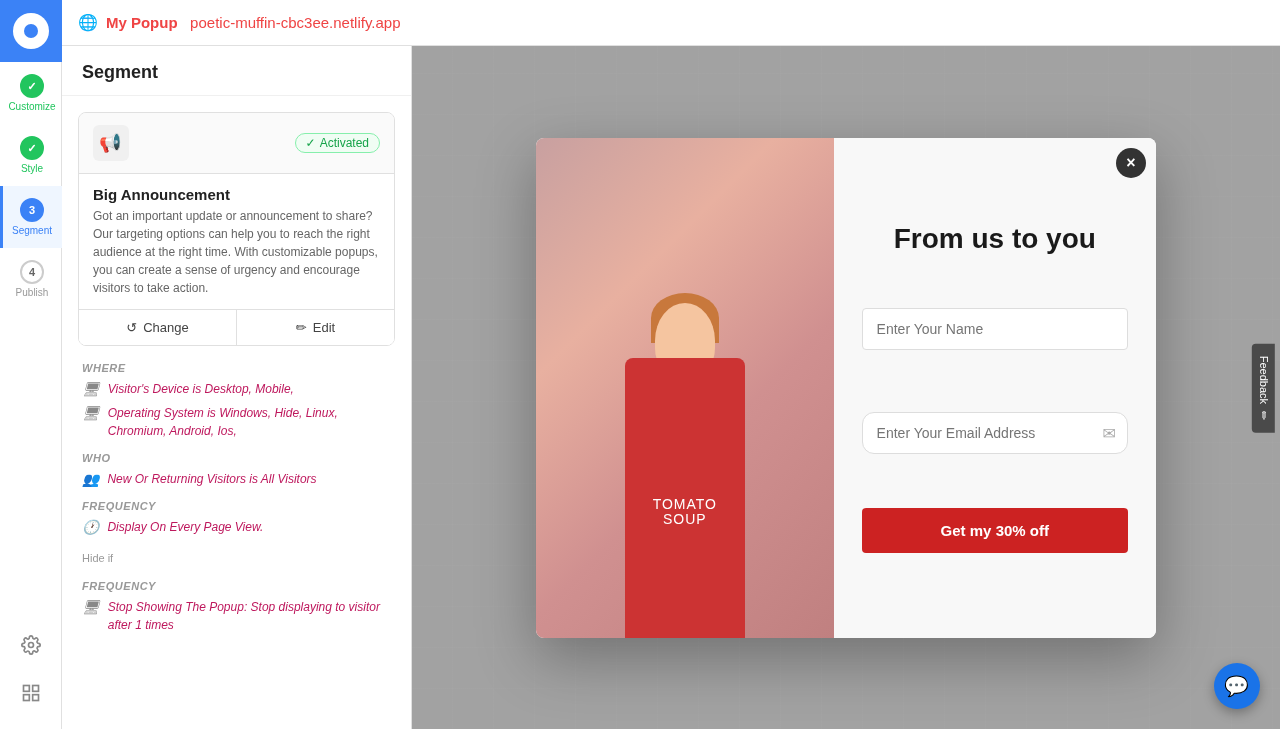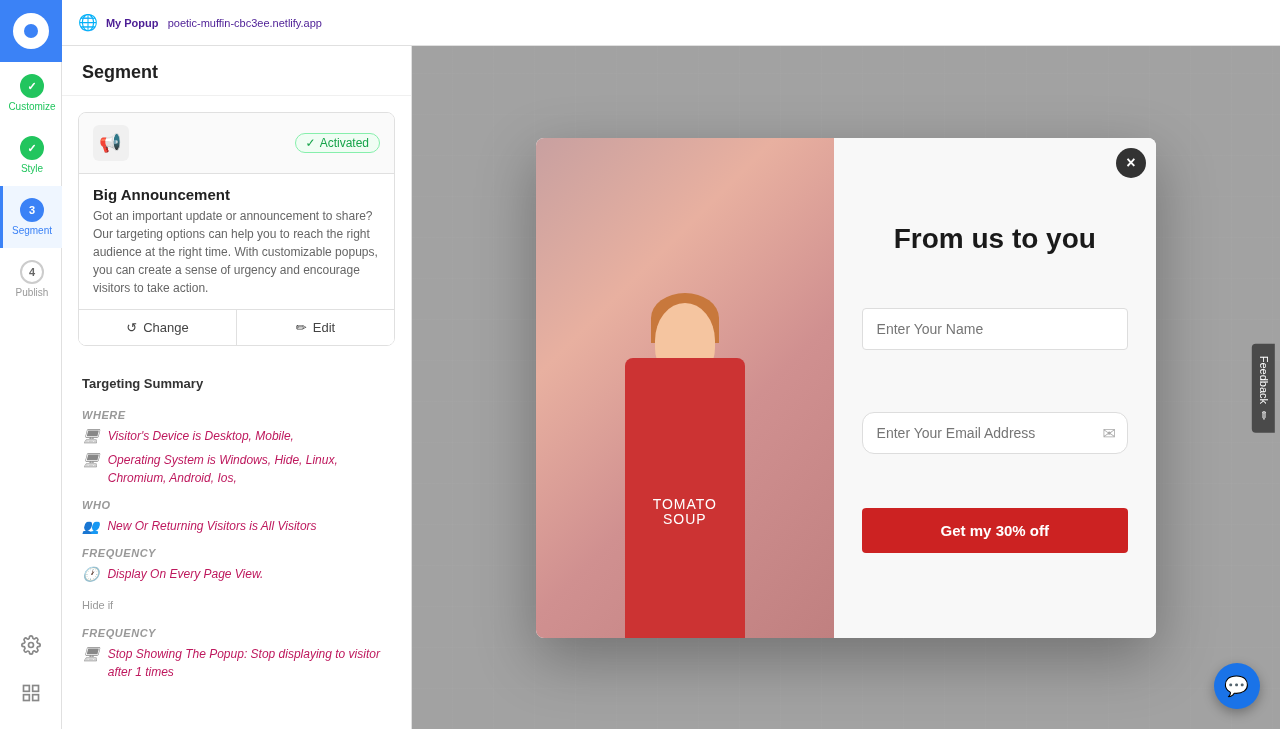--- a/index.html
+++ b/index.html
@@ -116,21 +116,21 @@
       height: 46px;
       background: #ffffff;
       border-bottom: 1px solid #e0e0e0;
       display: flex;
       align-items: center;
       padding: 0 16px;
       gap: 8px;
       flex-shrink: 0;
     }
     .globe-icon { color: #888; font-size: 16px; }
-    .site-url { font-size: 11px; color: #4c1d95; }
+    .site-url { font-size: 15px; color: #ef4444; }
 
     
     .content-area {
       flex: 1;
       display: flex;
       overflow: hidden;
     }
 
     
     .left-panel {
@@ -550,21 +550,20 @@
             <span>↺</span>
             <span>Change</span>
           </button>
           <button class="card-action-btn">
             <span>✏</span>
             <span>Edit</span>
           </button>
         </div>
       </div>
 
-      <div class="section-title">Targeting Summary</div>
 
       <div class="summary-section">
         <div class="summary-label">WHERE</div>
 
         <div class="summary-row">
           <span class="summary-row-icon">🖥</span>
           <span class="summary-row-text">Visitor's Device is Desktop, Mobile,</span>
         </div>
         <div class="summary-row">
           <span class="summary-row-icon">🖥</span>

